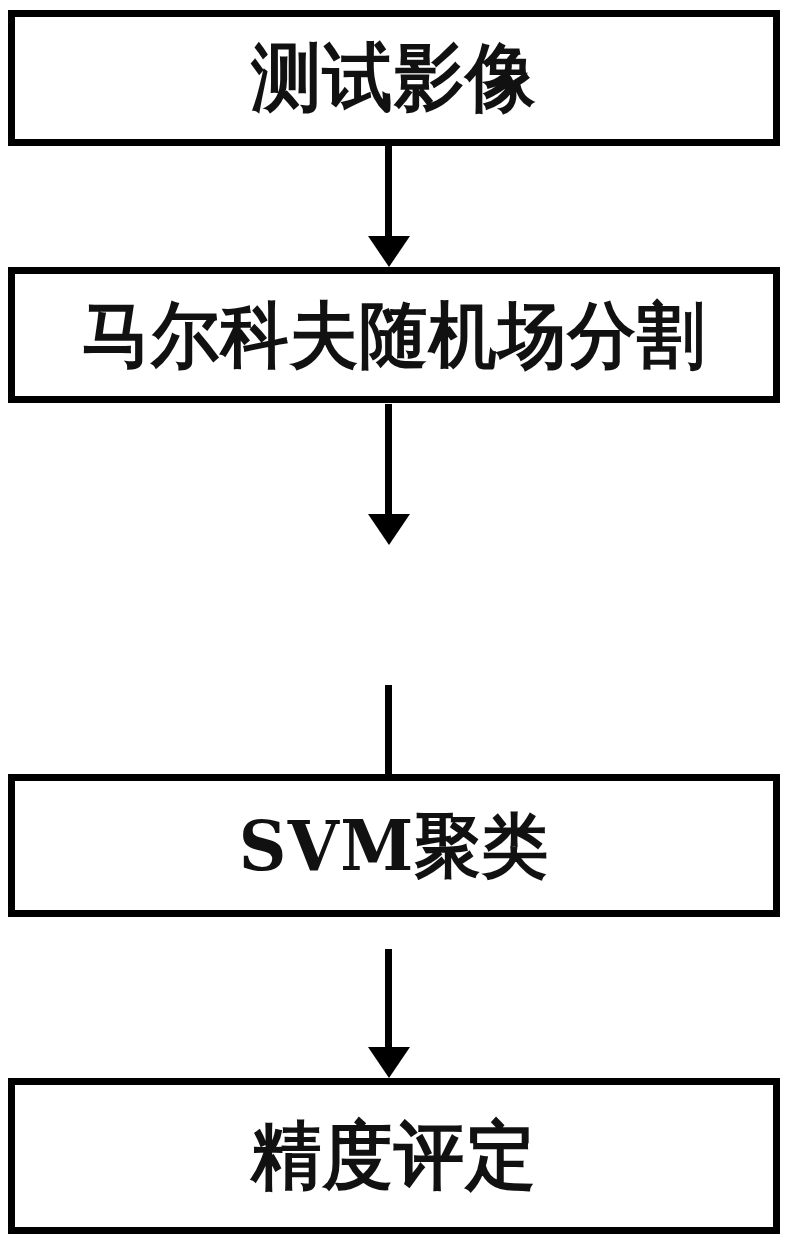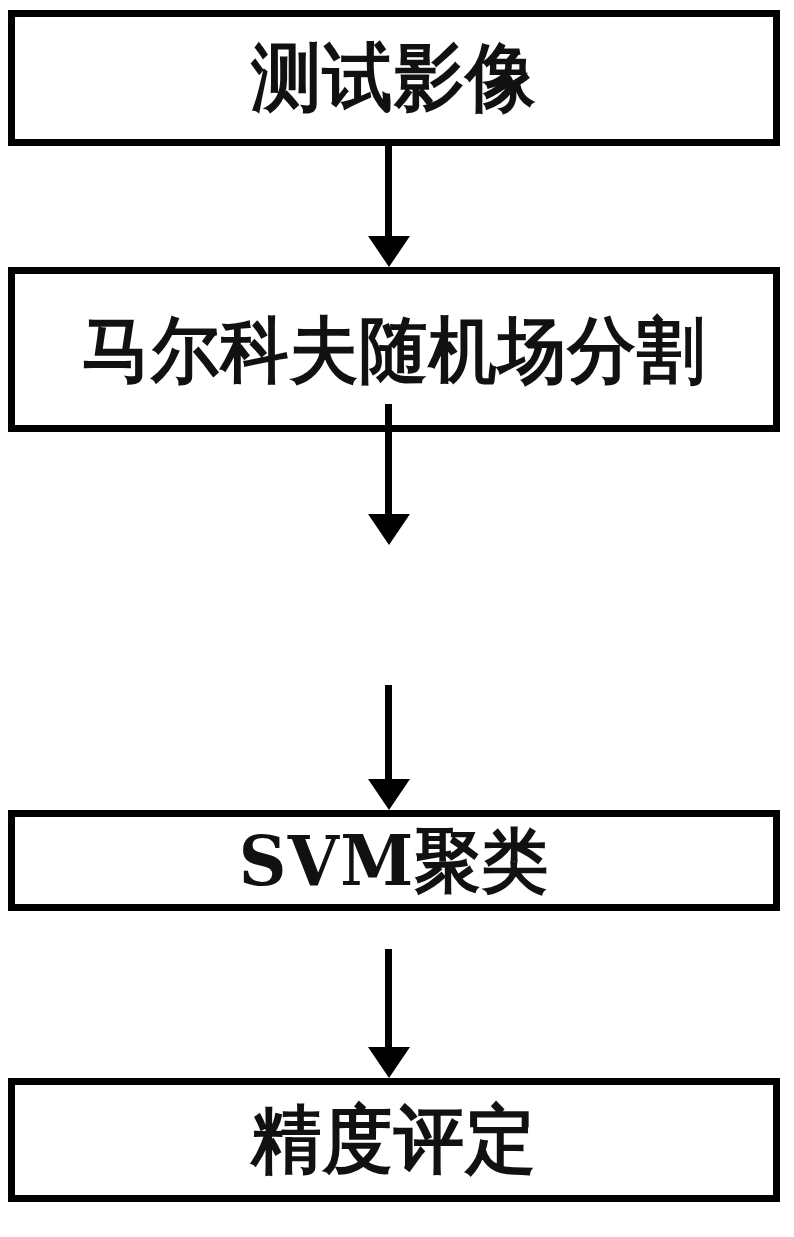--- a/index.html
+++ b/index.html
@@ -33,24 +33,24 @@
     font-family: "DejaVu Serif", "Liberation Serif", serif;
     font-weight: 700;
     color: #111111;
     line-height: 1;
     letter-spacing: 0.02em;
     white-space: nowrap;
     text-align: center;
     transform: scaleY(1.06);
   }
   #node-0 { top: 10px;   height: 136px; }
-  #node-1 { top: 267px;  height: 165px; }
+  #node-1 { top: 267px;  height: 136px; }
   #node-2 { top: 545px;  height: 140px; }
-  #node-3 { top: 810px;  height: 101px; align-items: center; }
-  #node-4 { top: 1078px; height: 124px; }
+  #node-3 { top: 774px;  height: 143px; align-items: center; }
+  #node-4 { top: 1078px; height: 156px; }
 
   #node-0 .node-label { font-size: 70px; }
   #node-1 .node-label { font-size: 68px; }
   #node-2 .node-label { font-size: 70px; }
   #node-3 .node-label { font-size: 66px; }
   #node-4 .node-label { font-size: 70px; }
 
   .connector {
     position: absolute;
     left: 0;

